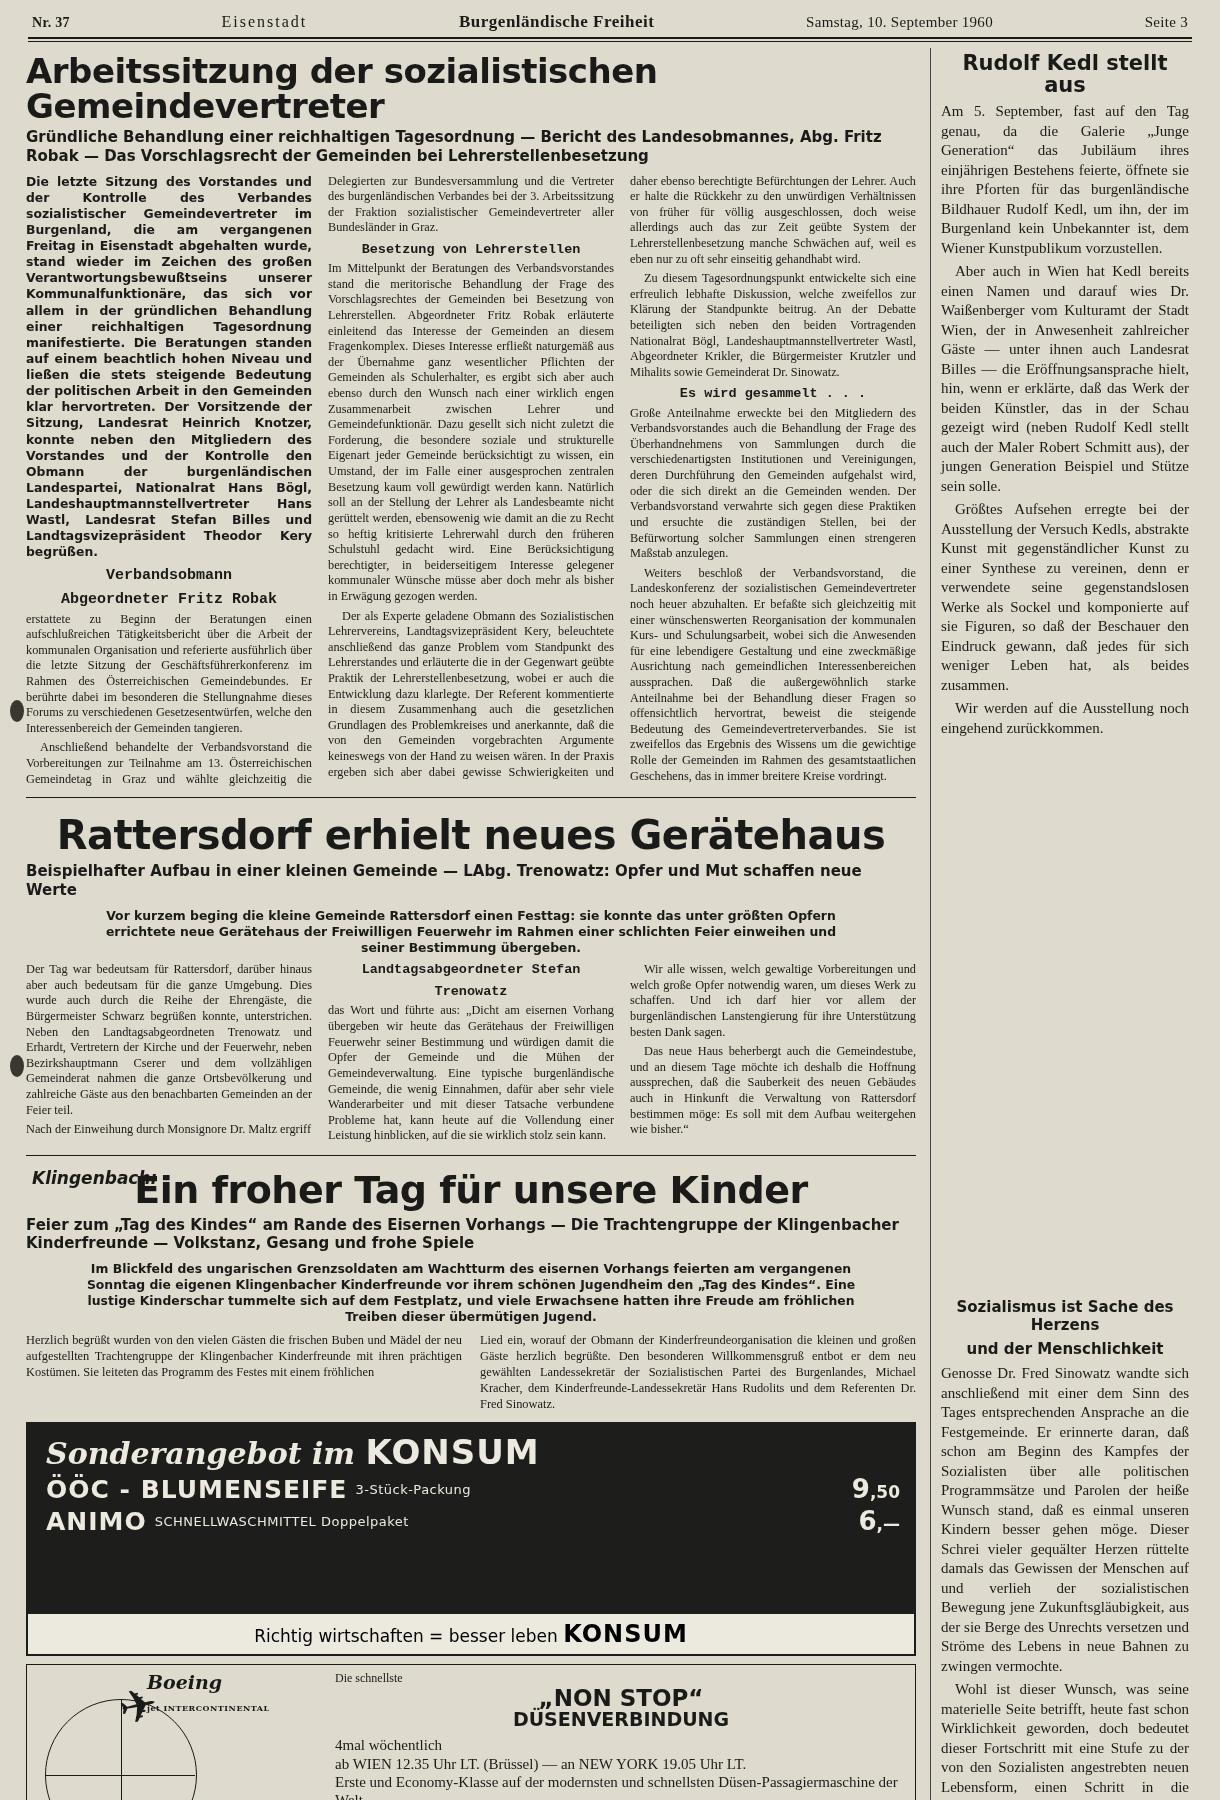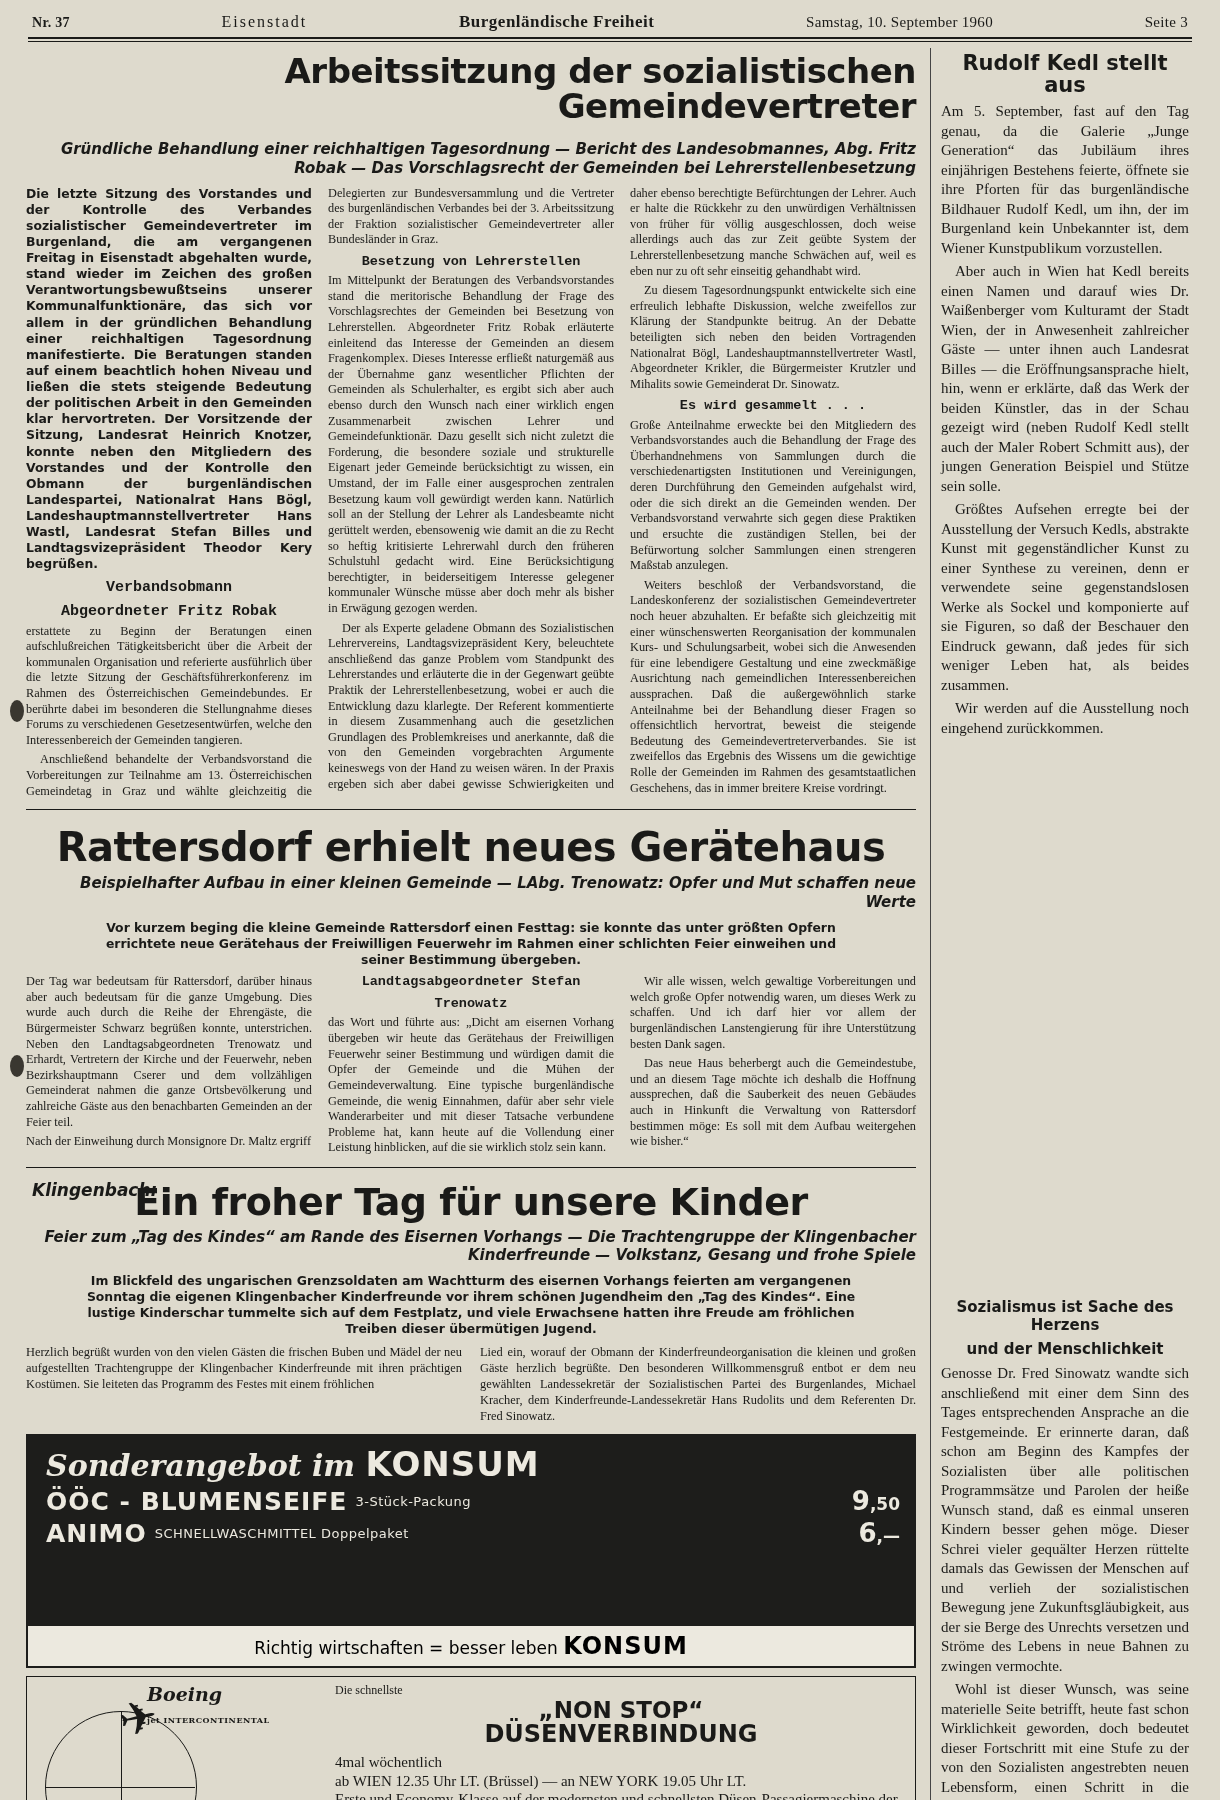--- a/index.html
+++ b/index.html
@@ -34,32 +34,31 @@
   
   .body-wrap{display:flex;gap:14px;}
   .leftcols{width:890px;}
   .rightcol{width:248px;}
 
   h1.headline{
     font-family:"DejaVu Sans", sans-serif;
     font-weight:bold;
     font-size:34px;
     line-height:1.03;
-    text-align:right;
+    text-align:left;
     letter-spacing:-.5px;
-    margin:6px 0 16px 0;
+    margin:6px 0 4px 0;
   }
   h2.subhead{
     font-family:"DejaVu Sans", sans-serif;
     font-weight:bold;
     font-size:15px;
     line-height:1.25;
-    text-align:right;
+    text-align:left;
     margin:0 0 8px 0;
-    font-style:italic;
   }
   .threecol{
     column-count:3;column-gap:16px;
     text-align:justify;
     font-size:12.3px;line-height:1.27;
   }
   .twocol{
     column-count:2;column-gap:18px;
     text-align:justify;
     font-size:12.3px;line-height:1.3;
@@ -255,21 +254,21 @@
           <div class="globe"></div>
           <div class="plane">✈</div>
           <div class="boeing">
             <span>Boeing</span><br>
             <small>jet INTERCONTINENTAL</small>
           </div>
         </div>
         <div class="sab-right">
           <div class="t1">Die schnellste</div>
           <div class="t2">„NON STOP“</div>
-          <div class="t2" style="font-size:24px">DÜSENVERBINDUNG</div>
+          <div class="t2" style="font-size:19px">DÜSENVERBINDUNG</div>
           <div class="mini" style="margin-top:6px">
             <div>4mal wöchentlich</div>
             <div>ab WIEN 12.35 Uhr LT. (Brüssel) — an NEW YORK 19.05 Uhr LT.</div>
             <div>Erste und Economy-Klasse auf der modernsten und schnellsten Düsen-Passagiermaschine der Welt.</div>
             <div>Information und Buchung bei Ihrem Reisebüro oder</div>
           </div>
           <div class="sabena-logo">SABENA</div>
 
         </div>
       </div>

